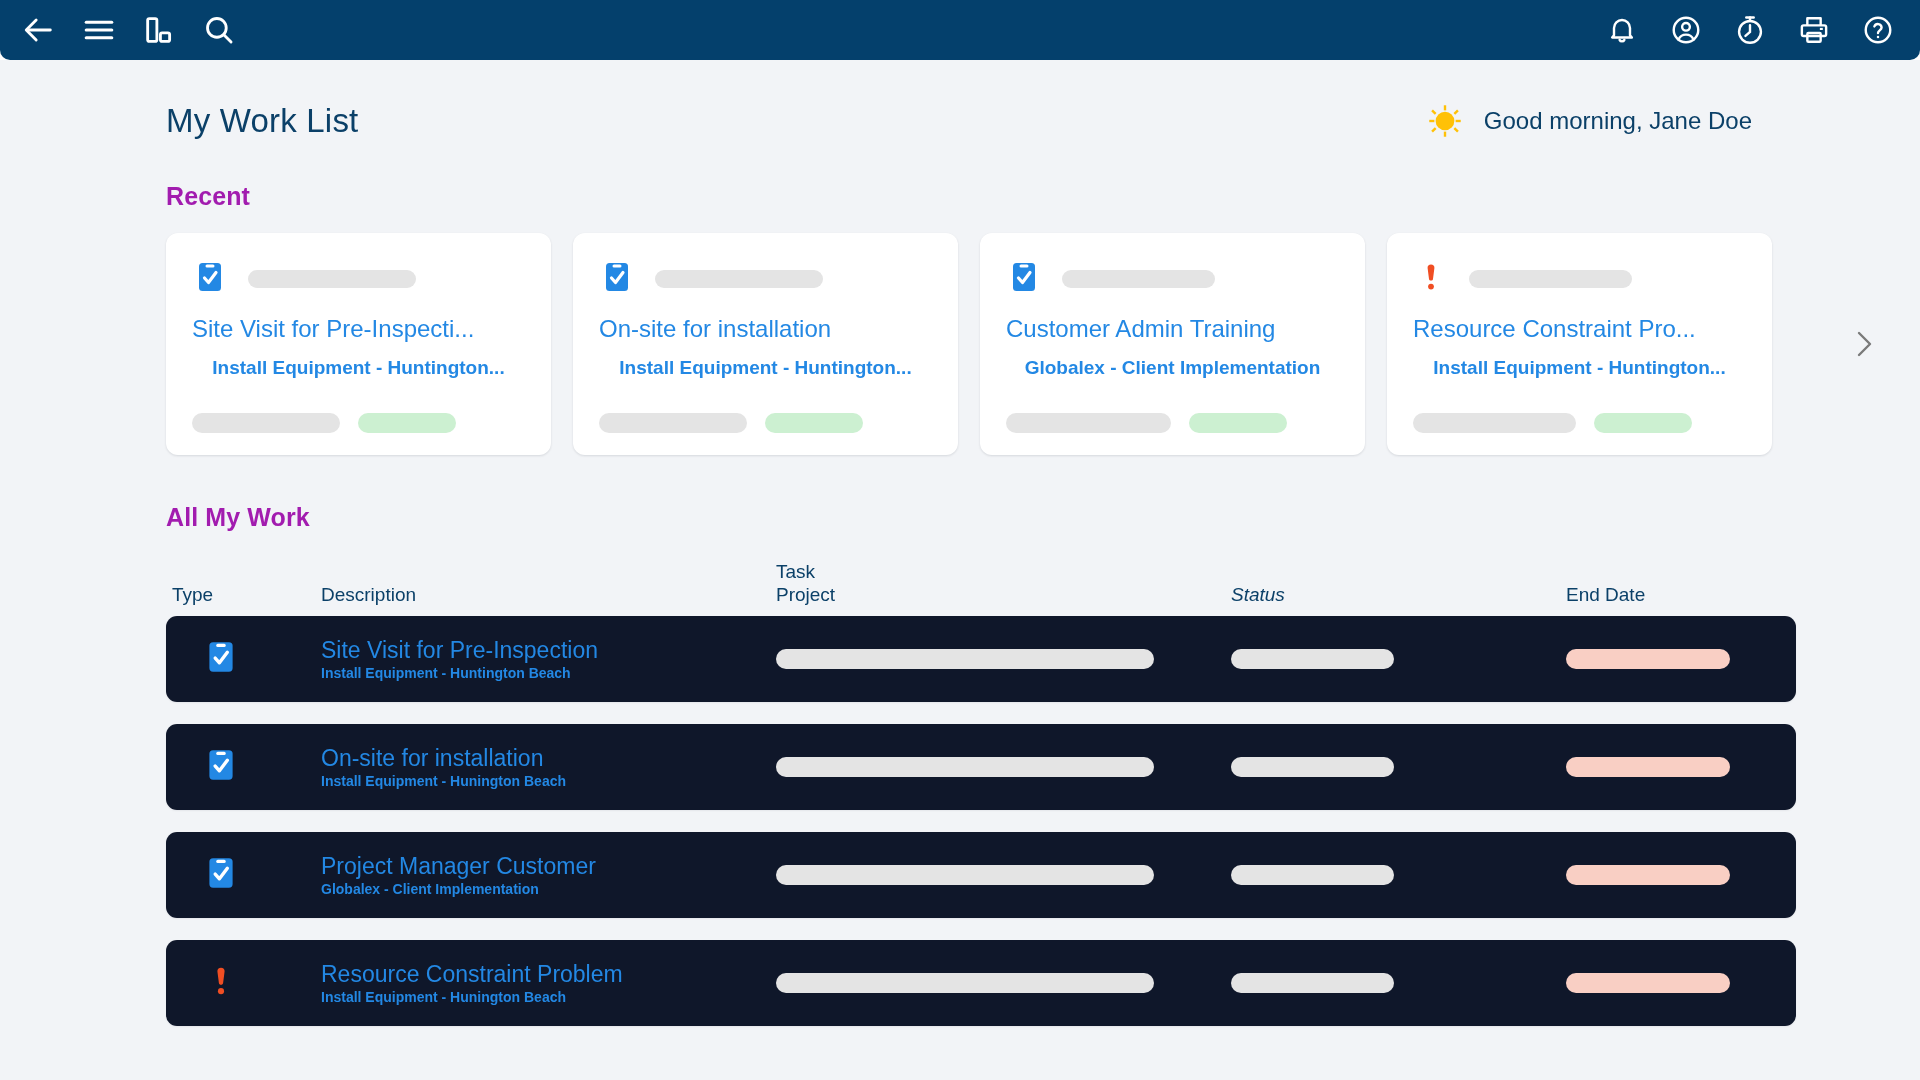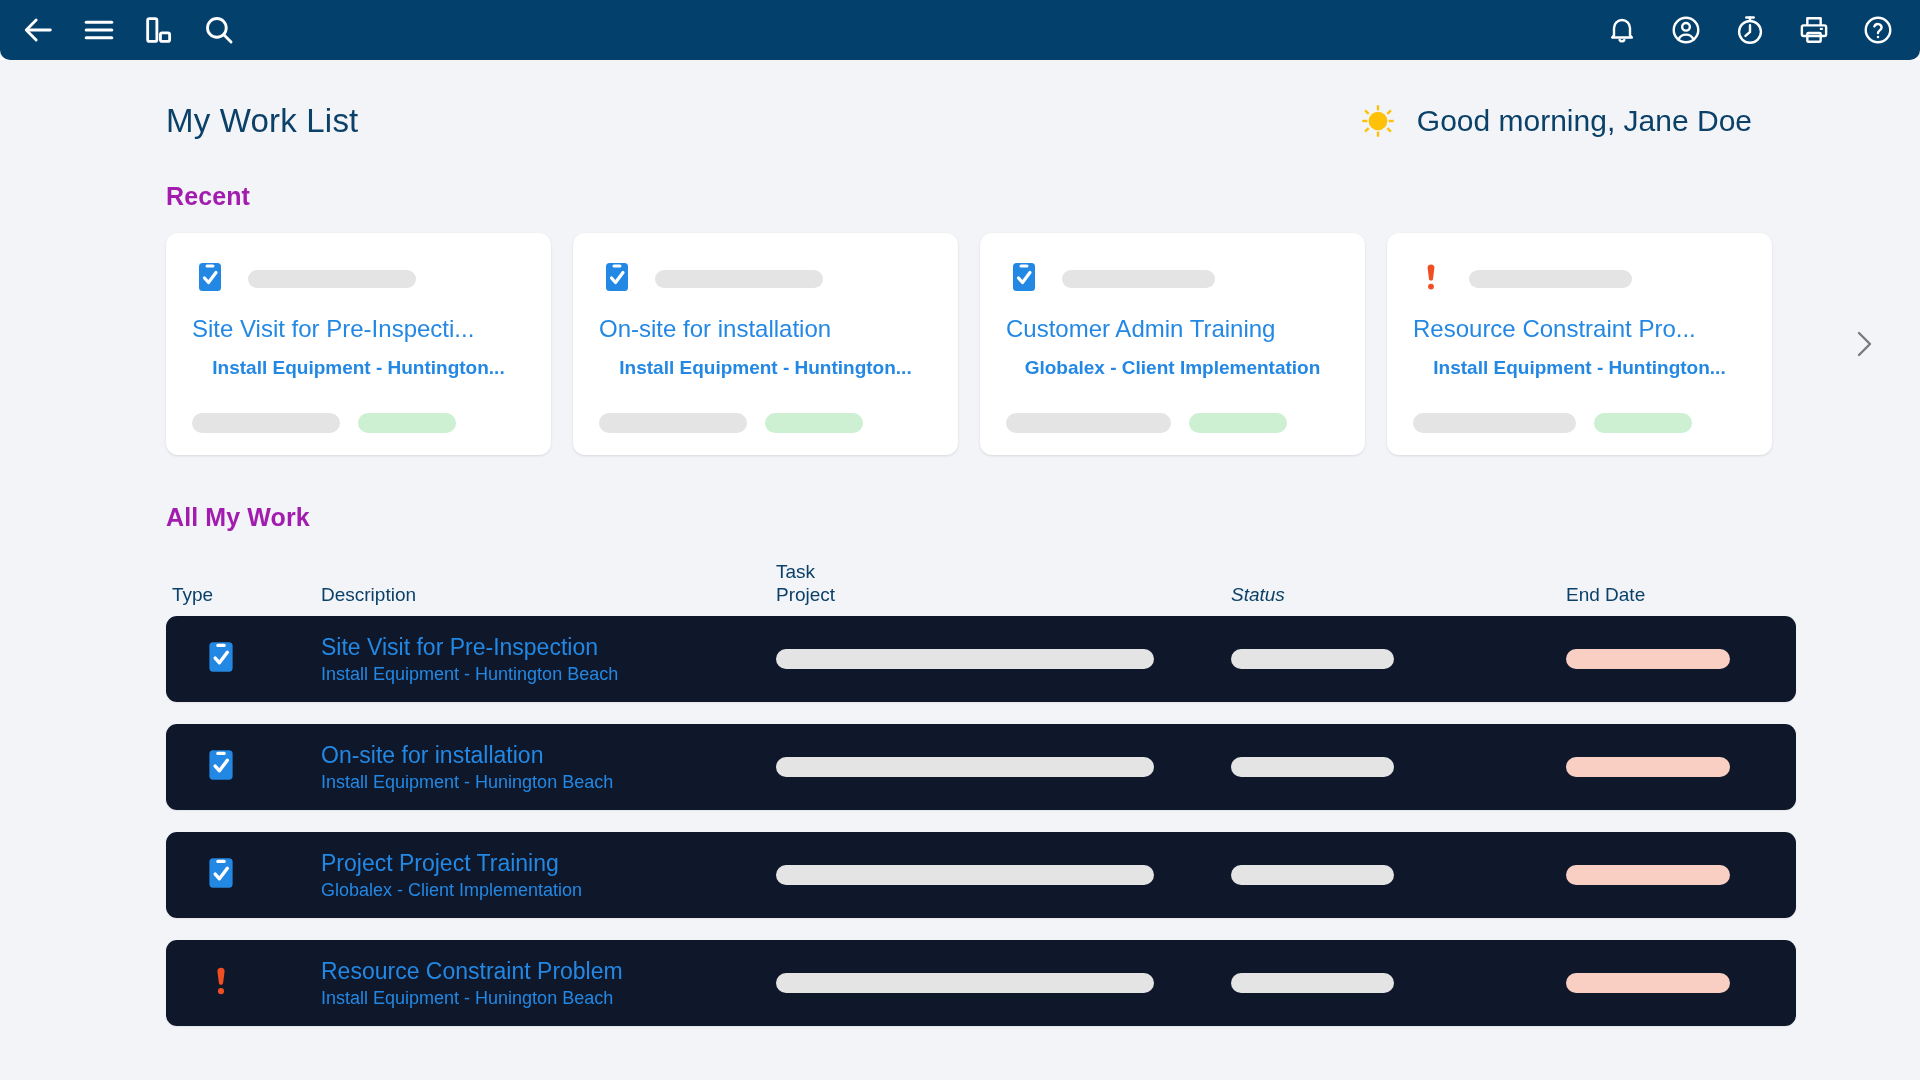--- a/index.html
+++ b/index.html
@@ -44,22 +44,23 @@
   }
   .page-title {
     font-size: 33px;
     color: #0B4068;
     font-weight: 400;
     letter-spacing: .2px;
   }
   .greet {
     margin-left: auto;
     display: flex;
+    align-items: center;
     gap: 22px;
-    font-size: 30px;
+    font-size: 24px;
     color: #0B4068;
     font-weight: 400;
     padding-right: 48px;
   }
   .sun { width: 34px; height: 34px; display: block; }
 
   .section-title {
     font-size: 25px;
     color: #a21caf;
     font-weight: 700;
@@ -157,23 +158,23 @@
   .cell { display: flex; align-items: center; }
   .rowicon { width: 155px; padding-left: 36px; }
   .tasktxt { width: 455px; display: block; }
   .task-name {
     font-size: 23px;
     color: #2388E4;
     font-weight: 400;
     line-height: 1.25;
   }
   .task-proj {
-    font-size: 18px;
+    font-size: 14px;
     color: #2388E4;
-    font-weight: 400;
+    font-weight: 700;
     line-height: 1.35;
     margin-top: 0;
   }
   .bar { height: 20px; border-radius: 10px; }
   .bar-gray { background: #E4E4E4; }
   .bar-pink { background: #F9CFC4; }
   .c-desc { width: 455px; }
   .c-stat { width: 335px; }
   .c-end  { width: 230px; }
   .w-desc { width: 378px; }
@@ -455,21 +456,21 @@
           <div class="cell rowicon">
             <span>
               <svg width="38" height="38" viewBox="0 0 36 36">
                 <rect x="7" y="4" width="22" height="28" rx="3.5" fill="#2388E4"></rect>
                 <rect x="13.5" y="5.5" width="9" height="3" rx="1.5" fill="#fff"></rect>
                 <polyline points="12.5,19 16.5,23.5 24,13.5" fill="none" stroke="#fff" stroke-width="3.2" stroke-linecap="round" stroke-linejoin="round"></polyline>
               </svg>
             </span>
           </div>
           <div class="tasktxt">
-            <div class="task-name">Project Project Training</div>
+            <div class="task-name">Project Manager Customer</div>
             <div class="task-proj">Globalex - Client Implementation</div>
           </div>
           <div class="cell c-desc">
             <span class="bar bar-gray w-desc"></span>
           </div>
           <div class="cell c-stat">
             <span class="bar bar-gray w-stat"></span>
           </div>
           <div class="cell c-end">
             <span class="bar bar-pink w-end"></span>

